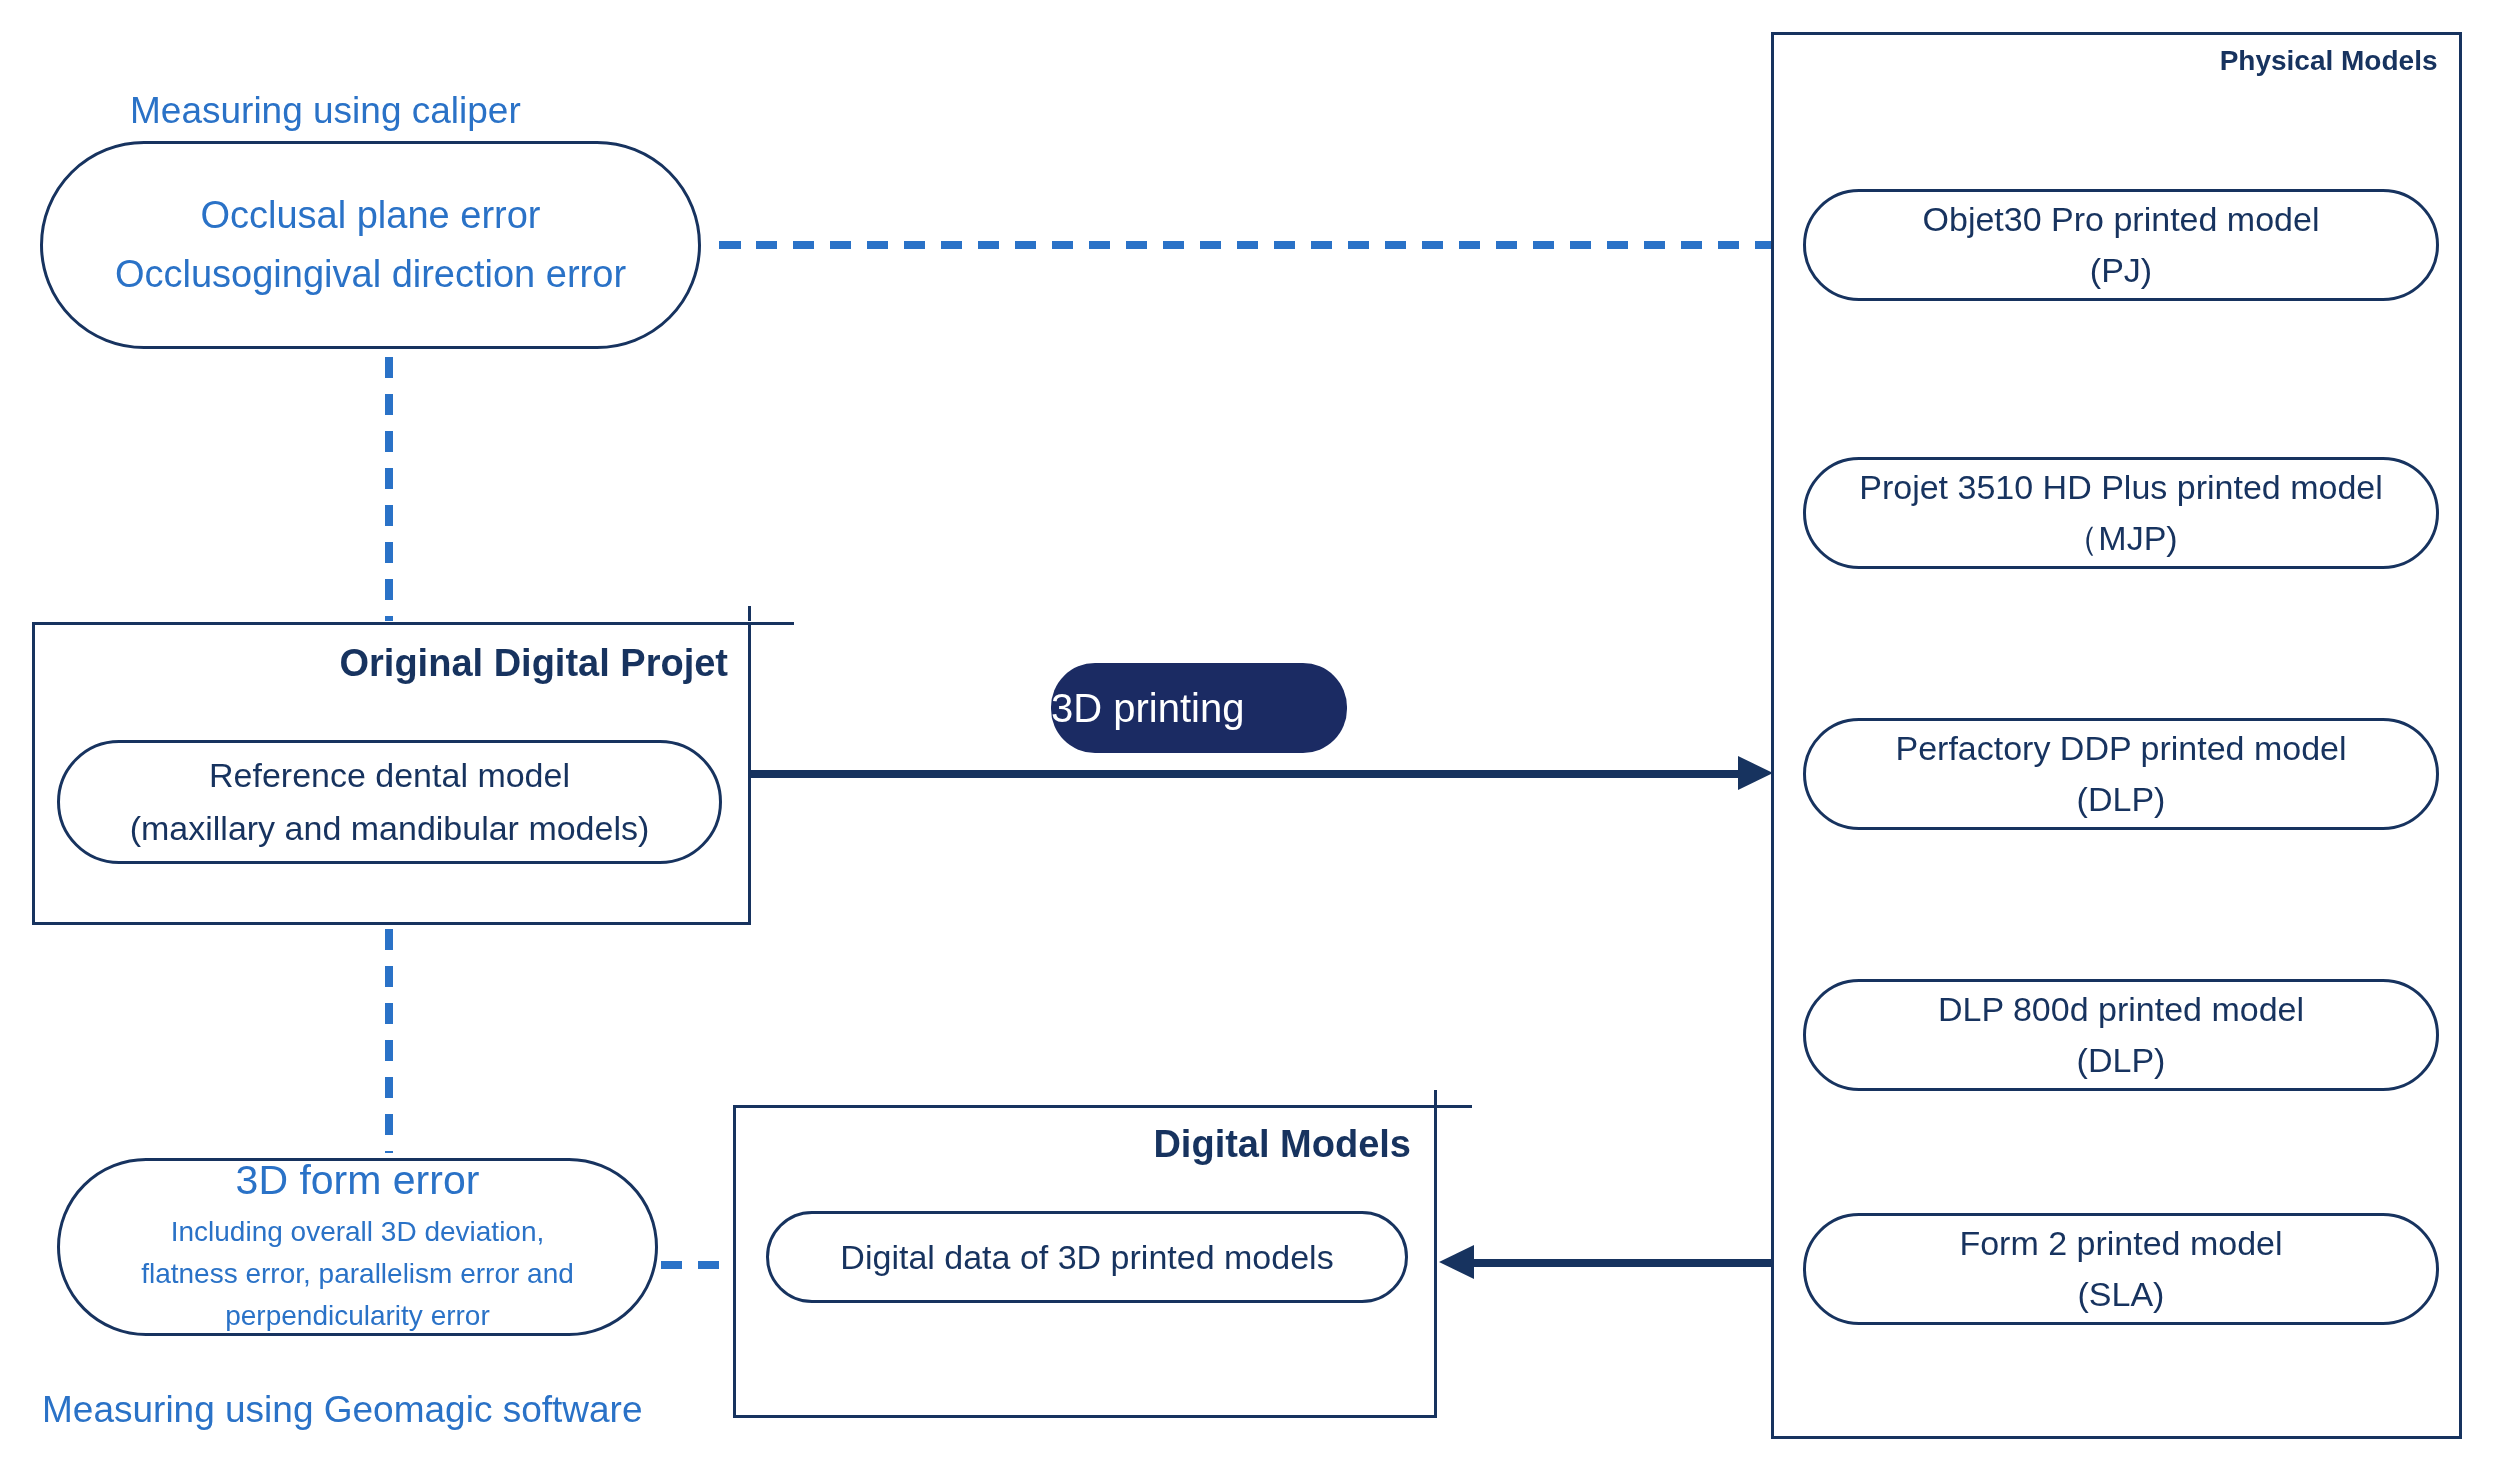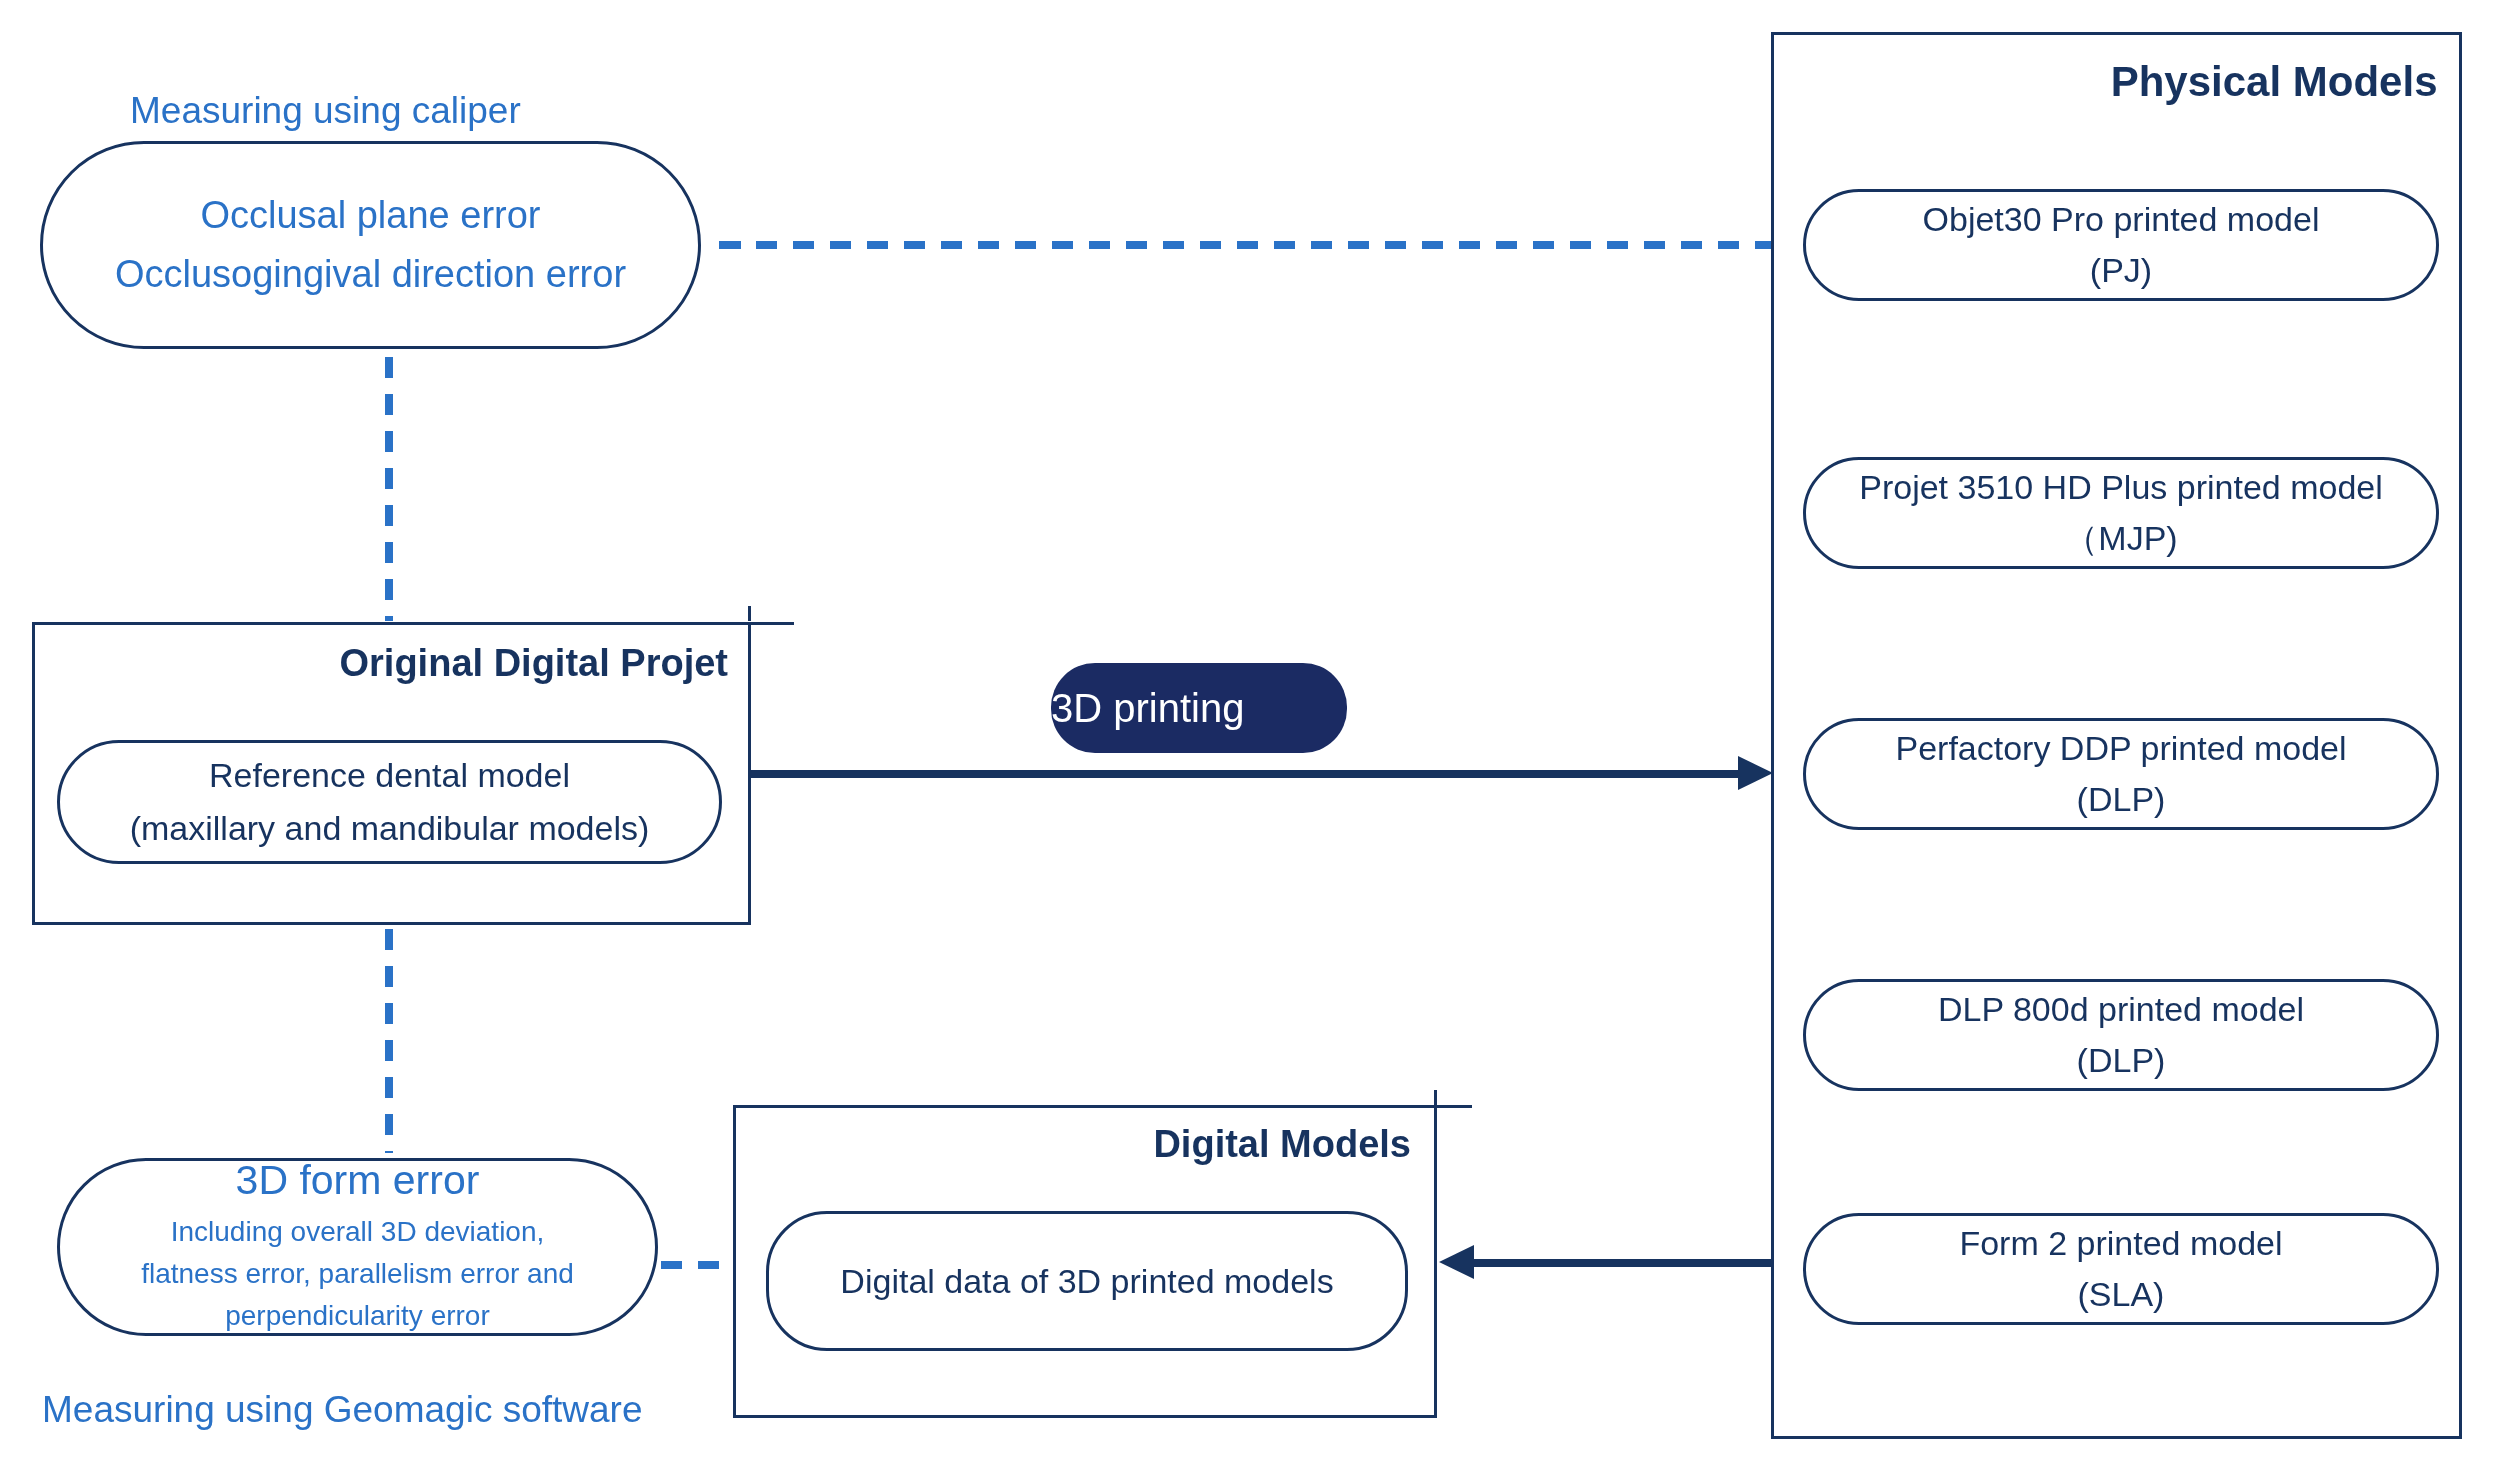--- a/index.html
+++ b/index.html
@@ -73,30 +73,30 @@
   
   .arrow-print-line{left:751px;top:770px;width:989px;height:7.7px;}
   .arrow-print-head{left:1738px;top:756px;}
   .pill-printing{left:1051px;top:663px;width:296px;height:90px;border-radius:44px;font-size:40px;}
 
   
   .dm-rect{left:733px;top:1105px;width:704px;height:313px;}
   .dm-title{top:15.3px;right:23px;font-size:38px;}
   .tick-dm-h{left:1437px;top:1105px;width:35px;height:3.1px;}
   .tick-dm-v{left:1434px;top:1090px;width:3.1px;height:15.3px;}
-  .dm-node{left:766px;top:1211px;width:642px;height:140px;border-radius:61px;font-size:34px;}
+  .dm-node{left:766px;top:1211px;width:642px;height:92px;border-radius:61px;font-size:34px;}
 
   
   .pill-scanning{left:1456px;top:1104px;width:297px;height:124px;border-radius:51px;font-size:37px;line-height:1.4;}
   .arrow-scan-line{left:1470px;top:1259px;width:303px;height:7.7px;}
   .arrow-scan-head{left:1439px;top:1245px;}
 
   
   .pm-panel{left:1771px;top:32px;width:691px;height:1407px;border-width:3.8px;}
-  .pm-title{top:23px;right:21.5px;font-size:42px;}
+  .pm-title{top:10px;right:21.5px;font-size:28px;}
   .pm-node{left:1803px;width:636px;height:112px;border-radius:57px;font-size:34px;line-height:1.5;}
   .pm-node-1{top:189px;}
   .pm-node-2{top:457px;}
   .pm-node-3{top:718px;}
   .pm-node-4{top:979px;}
   .pm-node-5{top:1213px;}
 </style>
 </head>
 <body>
 

